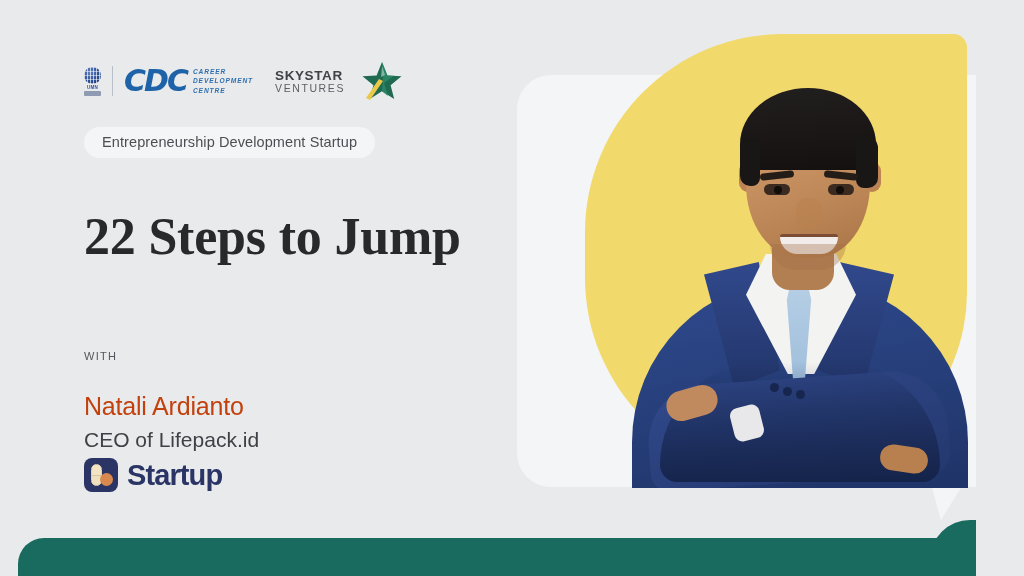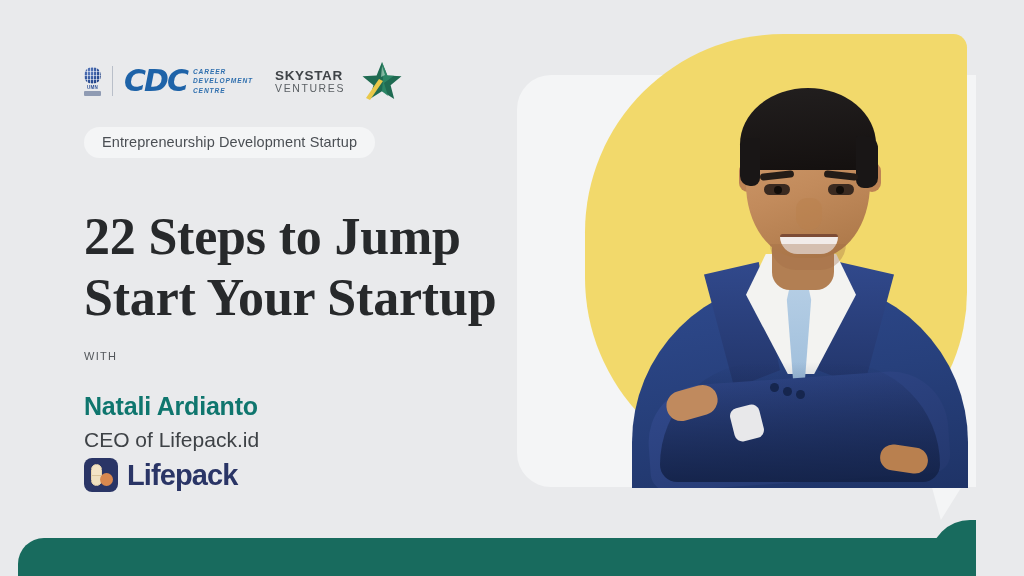--- a/index.html
+++ b/index.html
@@ -413,22 +413,22 @@
     left: 0;
     font-size: 11px;
     letter-spacing: 1.3px;
     color: #53575b;
   }
   .speaker-name {
     position: absolute;
     top: 392px;
     left: 0;
     font-size: 25px;
-    font-weight: bold;
-    color: #0f766e;
+    font-weight: normal;
+    color: #c2410c;
     letter-spacing: -.2px;
   }
   .speaker-role {
     position: absolute;
     top: 428px;
     left: 0;
     font-size: 21px;
     color: #3e4246;
   }
 
@@ -576,32 +576,31 @@
             <polygon points="21,6 24,15 20,17" fill="#d9f0e2" opacity="0.5"></polygon>
           </svg>
         </div>
       </div>
     </div>
 
     <div class="badge">Entrepreneurship Development Startup</div>
 
     <h1 class="title">
       <span class="line">22 Steps to Jump</span>
-      <span class="line">Start Your Startup</span>
     </h1>
 
     <div class="with-label">WITH</div>
     <div class="speaker-name">Natali Ardianto</div>
     <div class="speaker-role">CEO of Lifepack.id</div>
 
     <div class="lifepack">
       <div class="lifepack-mark">
         <div class="lp-capsule"></div>
         <div class="lp-pill"></div>
       </div>
-      <div class="lifepack-word">Lifepack</div>
+      <div class="lifepack-word">Startup</div>
     </div>
   </div>
 
   <div class="footer-green-rise"></div>
   <div class="footer-green"></div>
 
 </div>
 
 </body></html>

